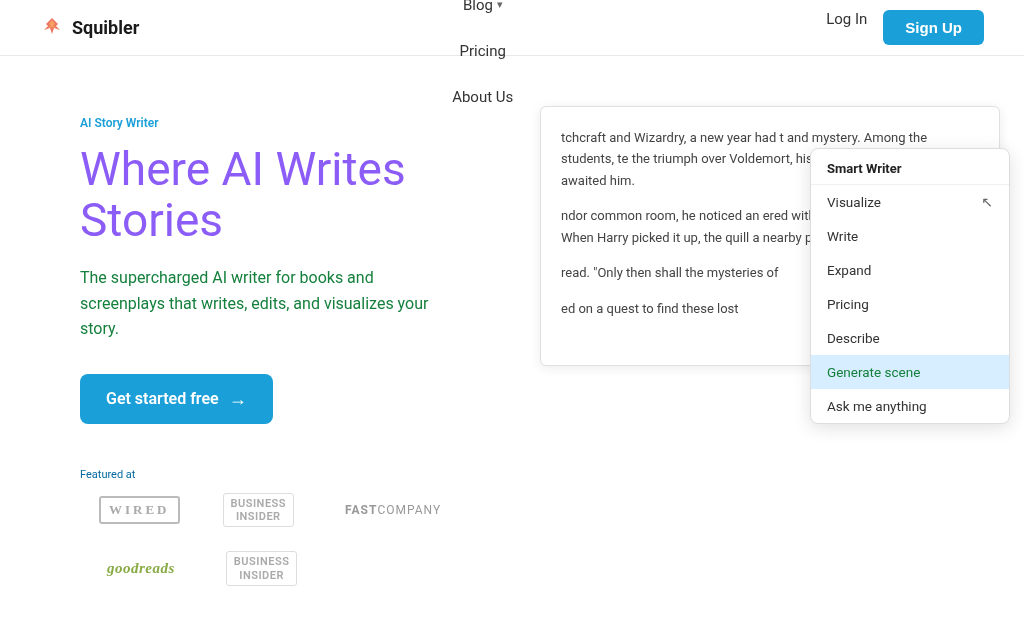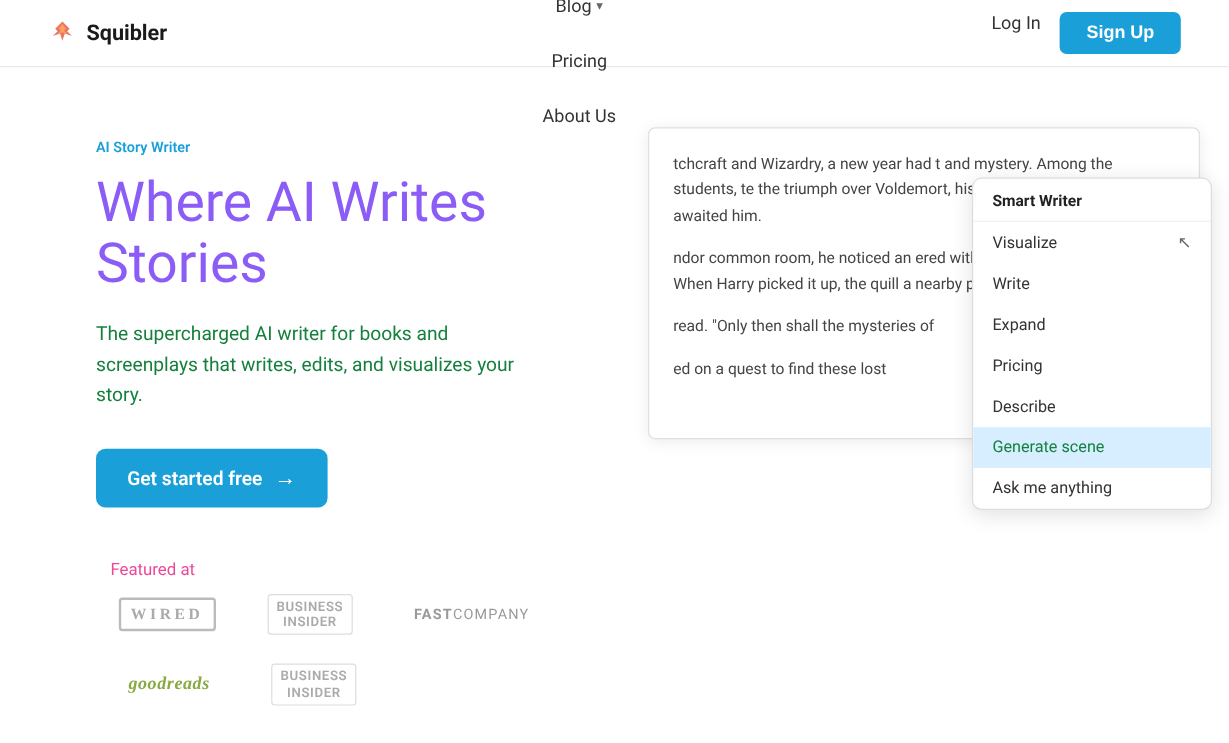--- a/index.html
+++ b/index.html
@@ -22,21 +22,21 @@
 
     
     .hero { display: flex; align-items: flex-start; padding: 60px 40px 40px 80px; min-height: 420px; position: relative; overflow: hidden; }
     .hero-left { flex: 0 0 440px; z-index: 2; }
     .hero-tag { color: #1a9fd8; font-size: 12px; font-weight: 600; margin-bottom: 14px; }
     .hero-title { font-size: 46px; font-weight: 400; line-height: 1.1; margin-bottom: 20px; color: #8b5cf6; }
     .hero-desc { font-size: 16px; color: #15803d; line-height: 1.6; max-width: 360px; margin-bottom: 32px; }
     .btn-cta { display: inline-flex; align-items: center; gap: 10px; background: #1a9fd8; color: #fff; border: none; border-radius: 8px; padding: 14px 26px; font-size: 16px; font-weight: 600; cursor: pointer; text-decoration: none; }
     .btn-cta-arrow { font-size: 18px; }
     .featured-at { margin-top: 44px; }
-    .featured-label { font-size: 14px; color: #ec4899; margin-bottom: 12px; margin-left: 12px; }
+    .featured-label { font-size: 11px; color: #0369a1; margin-bottom: 12px; }
     .featured-logos { display: flex; align-items: center; gap: 24px; flex-wrap: wrap; }
     .logo-item { font-size: 13px; color: #aaa; font-weight: 600; letter-spacing: 0.5px; border: 1.5px solid #ddd; padding: 4px 8px; border-radius: 3px; margin-left: 19px; }
     .logo-wired { font-family: Georgia, serif; font-weight: 900; letter-spacing: 3px; text-transform: uppercase; border: 2px solid #bbb; }
     .logo-bi { font-size: 11px; line-height: 1.2; text-align: center; border: 1.5px solid #ddd; padding: 3px 7px; }
     .logo-fast { font-size: 12px; font-weight: 700; letter-spacing: 1px; text-transform: uppercase; border: none; color: #999; }
     .logo-goodreads { font-family: Georgia, serif; font-style: italic; color: #88aa44; border: none; font-size: 15px; }
 
     
     .hero-preview { flex: 1; position: relative; margin-left: 20px; margin-top: -10px; }
     .editor-panel {

